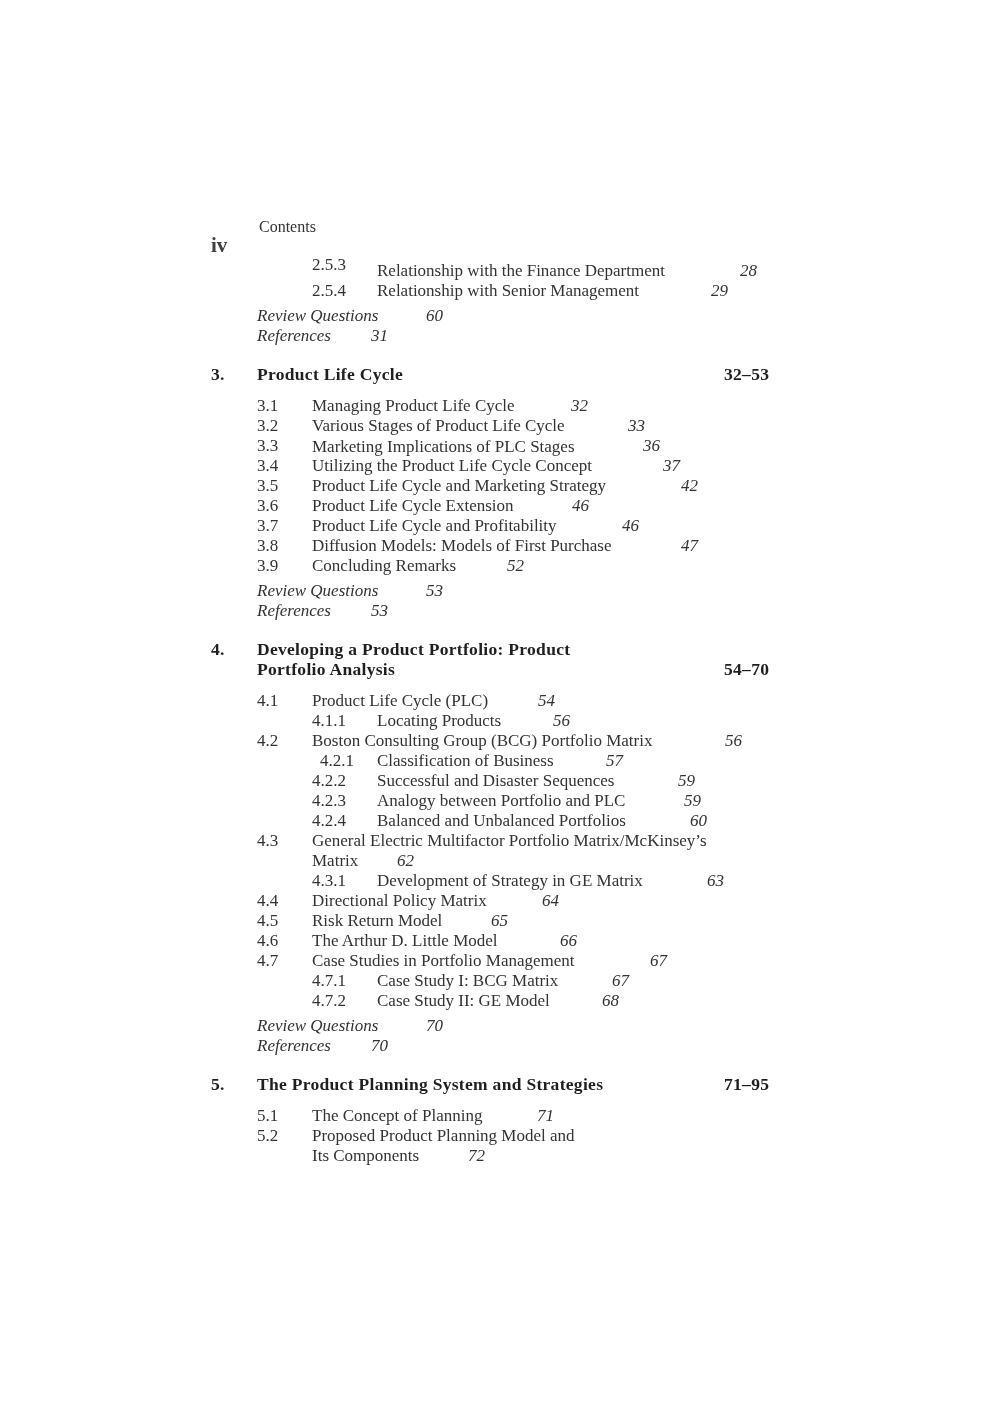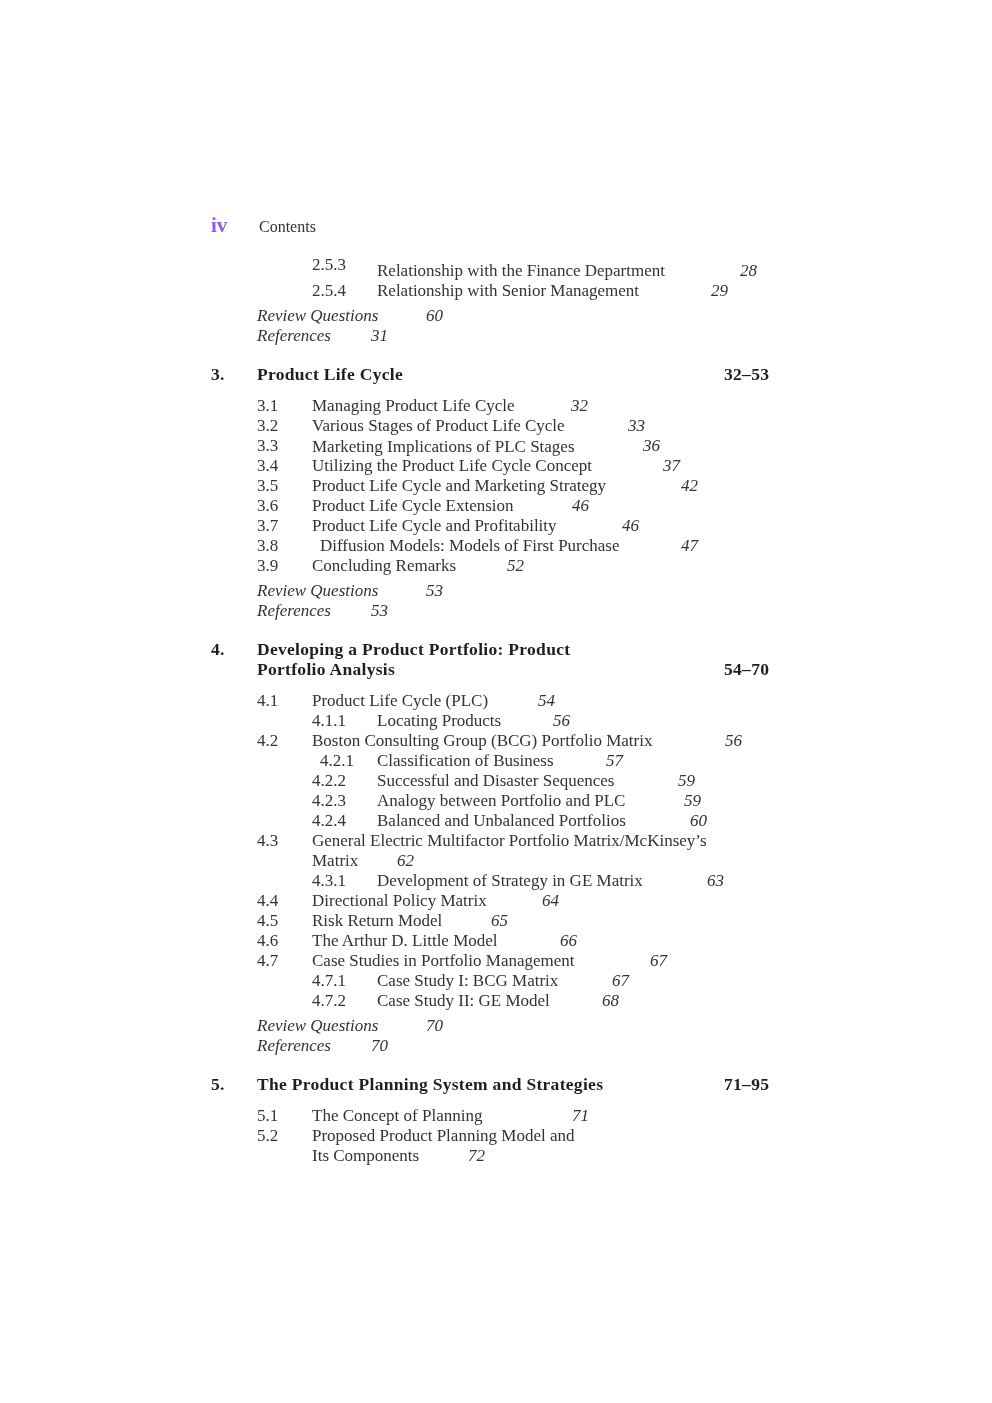--- a/index.html
+++ b/index.html
@@ -2,21 +2,21 @@
 <html><head>
   <meta charset="utf-8">
   <style>
     html, body { margin: 0; padding: 0; background: #ffffff; }
     body {
       width: 992px; height: 1403px; position: relative; overflow: hidden;
       font-family: "Liberation Serif", "DejaVu Serif", serif;
       color: #2a2a2a;
     }
     .abs { position: absolute; white-space: nowrap; line-height: 1; }
-    .folio { font-weight: bold; font-size: 21px; color: #8b5cf6; }
+    .folio { font-weight: bold; font-size: 21px; color: #404040; margin-top: 20px; }
     .running-head { font-size: 16px; color: #333; }
     .ln { font-size: 17px; color: #333; }
     .it { font-style: italic; font-size: 17px; color: #333; }
     .ch { font-weight: bold; font-size: 17.5px; color: #1f1f1f; letter-spacing: 0.3px; }
     .pg { font-style: italic; }
   </style>
 </head>
 <body>
 
 <div class="abs folio" style="left:211px;top:215px;">iv</div>
@@ -79,21 +79,21 @@
     <span class="abs ln" style="left:312px;top:497px;">Product Life Cycle Extension</span>
     <span class="abs ln pg" style="left:572px;top:497px;">46</span>
   </div>
   <div>
     <span class="abs ln" style="left:257px;top:517px;">3.7</span>
     <span class="abs ln" style="left:312px;top:517px;">Product Life Cycle and Profitability</span>
     <span class="abs ln pg" style="left:622px;top:517px;">46</span>
   </div>
   <div>
     <span class="abs ln" style="left:257px;top:537px;">3.8</span>
-    <span class="abs ln" style="left:312px;top:537px;margin-left:8px;">Diffusion Models: Models of First Purchase</span>
+    <span class="abs ln" style="left:312px;top:537px;">Diffusion Models: Models of First Purchase</span>
     <span class="abs ln pg" style="left:681px;top:537px;">47</span>
   </div>
   <div>
     <span class="abs ln" style="left:257px;top:557px;">3.9</span>
     <span class="abs ln" style="left:312px;top:557px;">Concluding Remarks</span>
     <span class="abs ln pg" style="left:507px;top:557px;">52</span>
   </div>
   <div>
     <span class="abs it" style="left:257px;top:582px;">Review Questions</span>
     <span class="abs it" style="left:426px;top:582px;">53</span>
@@ -199,21 +199,21 @@
 
 <div>
   <div>
     <span class="abs ch" style="left:211px;top:1076px;">5.</span>
     <span class="abs ch" style="left:257px;top:1076px;">The Product Planning System and Strategies</span>
     <span class="abs ch" style="left:724px;top:1076px;">71–95</span>
   </div>
   <div>
     <span class="abs ln" style="left:257px;top:1107px;">5.1</span>
     <span class="abs ln" style="left:312px;top:1107px;">The Concept of Planning</span>
-    <span class="abs ln pg" style="left:537px;top:1107px;margin-left:35px;">71</span>
+    <span class="abs ln pg" style="left:537px;top:1107px;">71</span>
   </div>
   <div>
     <span class="abs ln" style="left:257px;top:1127px;">5.2</span>
     <span class="abs ln" style="left:312px;top:1127px;font-family:Liberation Serif, serif;">Proposed Product Planning Model and</span>
     <span class="abs ln" style="left:312px;top:1147px;">Its Components</span>
     <span class="abs ln pg" style="left:468px;top:1147px;">72</span>
   </div>
 </div>
 
 </body></html>

